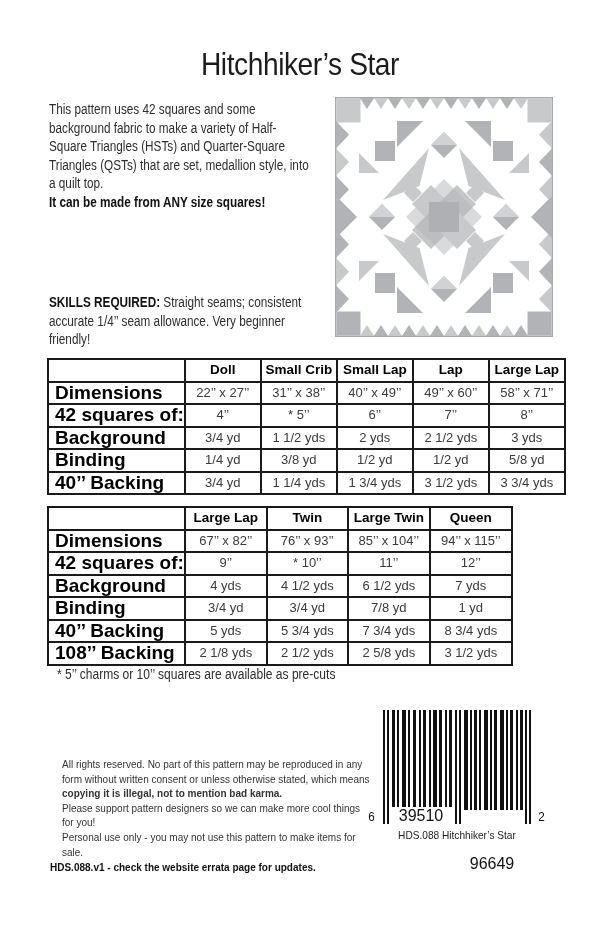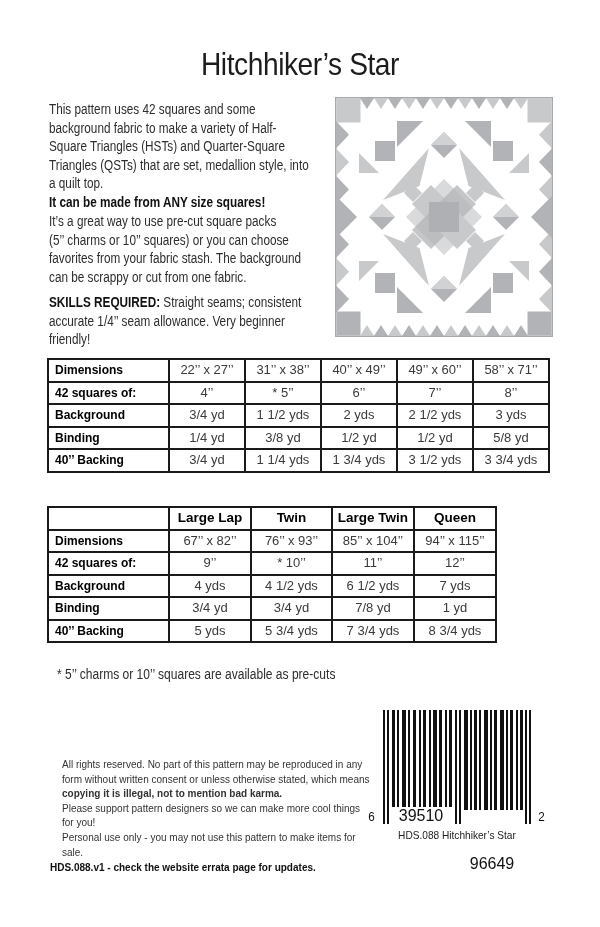--- a/index.html
+++ b/index.html
@@ -12,21 +12,21 @@
   .ln{white-space:nowrap;transform:scaleX(.84);transform-origin:left center;
       font-size:14px;line-height:18.5px;height:18.5px;}
   .bold{font-weight:700;color:#111;}
   .body-block{position:absolute;left:49px;}
   
   table.sizes{border-collapse:collapse;table-layout:fixed;position:absolute;left:47px;
               font-size:13px;color:#3a3a3a;}
   table.sizes th,table.sizes td{border:2px solid #1a1a1a;height:20.5px;line-height:20.5px;
               padding:0;text-align:center;overflow:hidden;white-space:nowrap;}
   table.sizes th{font-size:13.5px;font-weight:700;color:#000;}
-  table.sizes td.rl{font-weight:700;color:#000;text-align:left;padding-left:6px;font-size:12px;}
+  table.sizes td.rl{font-weight:700;color:#000;text-align:left;padding-left:6px;font-size:19px;}
   
   .cred .ln{font-size:13px;line-height:16.4px;height:16.4px;transform:scaleX(.86);color:#222;}
   .legal .ln{font-size:11.5px;line-height:14.6px;height:14.6px;transform:scaleX(.87);color:#333;}
   .footer-ln{font-size:11.5px;font-weight:700;color:#111;transform:scaleX(.87);
              transform-origin:left center;white-space:nowrap;}
   
   .barcode{position:absolute;left:382px;top:710px;width:150px;height:145px;}
   .bc-digit{position:absolute;font-size:13px;color:#111;transform:scaleX(.9);}
   .bc-group{position:absolute;top:97px;height:17px;background:#fff;text-align:center;
             font-size:16px;color:#111;line-height:17px;}
@@ -44,26 +44,20 @@
 
   <div class="body-block" style="top:100px;">
     <div class="ln">This pattern uses 42 squares and some</div>
     <div class="ln">background fabric to make a variety of Half-</div>
     <div class="ln">Square Triangles (HSTs) and Quarter-Square</div>
     <div class="ln">Triangles (QSTs) that are set, medallion style, into</div>
     <div class="ln">a quilt top.</div>
     <div class="ln bold">It can be made from ANY size squares!</div>
   </div>
 
-  <div class="body-block" style="top:212px;">
-    <div class="ln">It’s a great way to use pre-cut square packs</div>
-    <div class="ln">(5’’ charms or 10’’ squares) or you can choose</div>
-    <div class="ln">favorites from your fabric stash. The background</div>
-    <div class="ln">can be scrappy or cut from one fabric.</div>
-  </div>
 
   <div class="body-block" style="top:293px;">
     <div class="ln"><span class="bold">SKILLS REQUIRED:</span><span> Straight seams; consistent</span></div>
     <div class="ln">accurate 1/4’’ seam allowance.  Very beginner</div>
     <div class="ln">friendly!</div>
   </div>
 
   <svg class="abs" style="left:335px;top:97px;" width="218" height="240" viewBox="0 0 218 240">
     <g>
       <rect x="0.75" y="0.75" width="216.5" height="238.5" fill="#ffffff" stroke="#a7a9ac" stroke-width="1.5"></rect>
@@ -143,20 +137,28 @@
   <table class="sizes" style="top:358px;">
     <colgroup>
         <col style="width:121px">
         <col style="width:76px">
         <col style="width:76px">
         <col style="width:76px">
         <col style="width:76px">
         <col style="width:76px">
       </colgroup>
     <tbody>
+        <tr>
+      <th></th>
+      <th>Doll</th>
+      <th>Small Crib</th>
+      <th>Small Lap</th>
+      <th>Lap</th>
+      <th>Large Lap</th>
+    </tr>
     <tr>
       <td class="rl">Dimensions</td>
       <td>22’’ x 27’’</td>
       <td>31’’ x 38’’</td>
       <td>40’’ x 49’’</td>
       <td>49’’ x 60’’</td>
       <td>58’’ x 71’’</td>
     </tr>
     <tr>
       <td class="rl">42 squares of:</td>
@@ -236,20 +238,27 @@
       <td>3/4 yd</td>
       <td>7/8 yd</td>
       <td>1 yd</td>
     </tr>
     <tr>
       <td class="rl">40’’ Backing</td>
       <td>5 yds</td>
       <td>5 3/4 yds</td>
       <td>7 3/4 yds</td>
       <td>8 3/4 yds</td>
+    </tr>
+    <tr>
+      <td class="rl">108’’ Backing</td>
+      <td>2 1/8 yds</td>
+      <td>2 1/2 yds</td>
+      <td>2 5/8 yds</td>
+      <td>3 1/2 yds</td>
     </tr>
   </tbody>
     </table>
 
   <div class="footnote">* 5’’ charms or 10’’ squares are available as pre-cuts</div>
 
 
   <div class="body-block legal" style="top:757px;left:50px;margin-left:12px;">
     <div class="ln">All rights reserved. No part of this pattern may be reproduced in any</div>
     <div class="ln">form without written consent or unless otherwise stated, which means</div>

